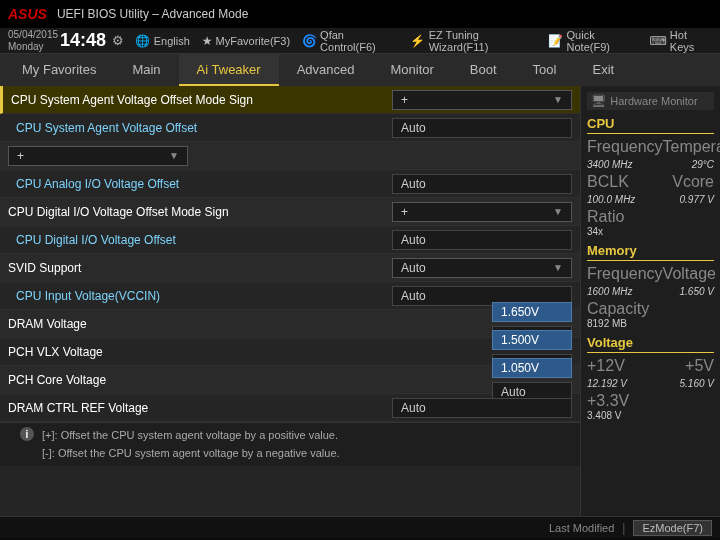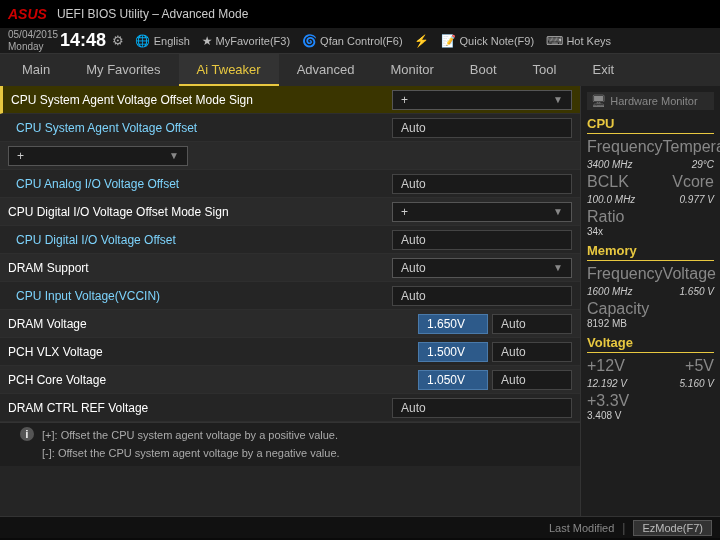--- a/index.html
+++ b/index.html
@@ -146,20 +146,21 @@
       cursor: pointer;
     }
     .setting-dropdown .arrow {
       color: #888;
       font-size: 10px;
     }
 
     .value-group {
       display: flex;
       gap: 4px;
+      flex-direction: column;
     }
     .value-box {
       background: #2d5a8a;
       color: #fff;
       font-size: 12px;
       padding: 2px 8px;
       border: 1px solid #4a7aaa;
       height: 20px;
       display: flex;
       align-items: center;
@@ -315,34 +316,35 @@
   <div class="toolbar-item">
     <span class="toolbar-icon">★</span>
     <span>MyFavorite(F3)</span>
   </div>
   <div class="toolbar-item">
     <span class="toolbar-icon">🌀</span>
     <span>Qfan Control(F6)</span>
   </div>
   <div class="toolbar-item">
     <span class="toolbar-icon">⚡</span>
+    <span>EZ Tuning Wizard(F11)</span>
   </div>
   <div class="toolbar-item">
     <span class="toolbar-icon">📝</span>
     <span>Quick Note(F9)</span>
   </div>
   <div class="toolbar-item">
     <span class="toolbar-icon">⌨</span>
     <span>Hot Keys</span>
   </div>
 </div>
 
 <div id="nav-bar">
+  <div class="nav-tab">My Favorites</div>
   <div class="nav-tab">Main</div>
-  <div class="nav-tab">My Favorites</div>
   <div class="nav-tab active">Ai Tweaker</div>
   <div class="nav-tab">Advanced</div>
   <div class="nav-tab">Monitor</div>
   <div class="nav-tab">Boot</div>
   <div class="nav-tab">Tool</div>
   <div class="nav-tab">Exit</div>
 </div>
 
 <div id="main-layout">
 
@@ -386,21 +388,21 @@
     </div>
 
     <div class="setting-row">
       <span class="setting-label">CPU Digital I/O Voltage Offset</span>
       <div class="setting-value">
         <span>Auto</span>
       </div>
     </div>
 
     <div class="setting-row">
-      <span class="setting-label main-label">DRAM Support</span>
+      <span class="setting-label main-label">SVID Support</span>
       <div class="setting-dropdown">
         <span>Auto</span>
         <span class="arrow">▼</span>
       </div>
     </div>
 
     <div class="setting-row">
       <span class="setting-label">CPU Input Voltage(VCCIN)</span>
       <div class="setting-value">
         <span>Auto</span>

